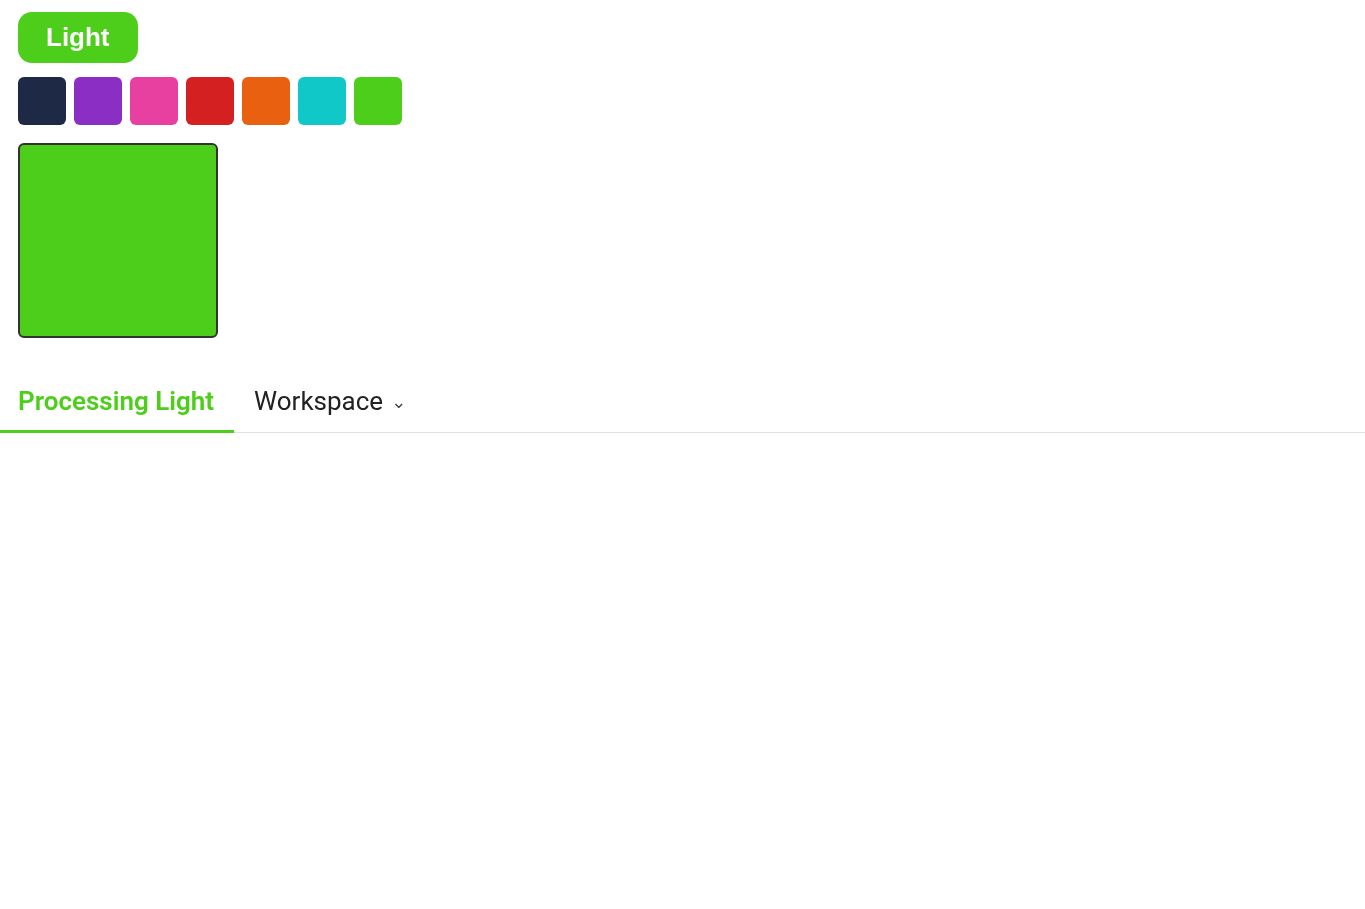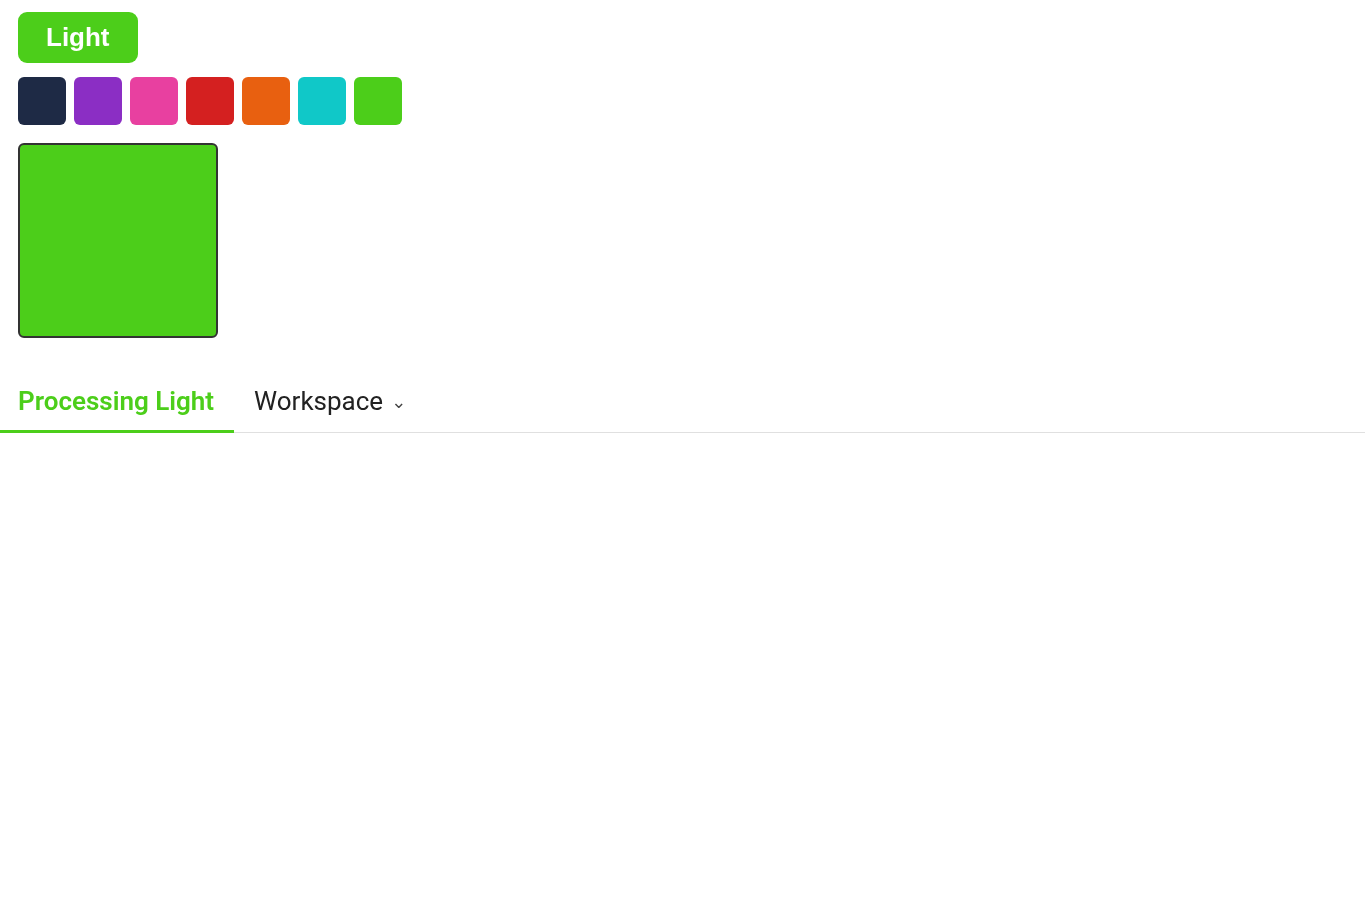--- a/index.html
+++ b/index.html
@@ -17,21 +17,21 @@
     }
 
     .top-section {
       padding: 12px 18px;
     }
 
     .light-button {
       background-color: #4cce1a;
       color: #ffffff;
       border: none;
-      border-radius: 9px;
+      border-radius: 14px;
       padding: 10px 28px;
       font-size: 26px;
       font-weight: 600;
       cursor: pointer;
       margin-bottom: 14px;
       display: inline-block;
     }
 
     .color-swatches {
       display: flex;

